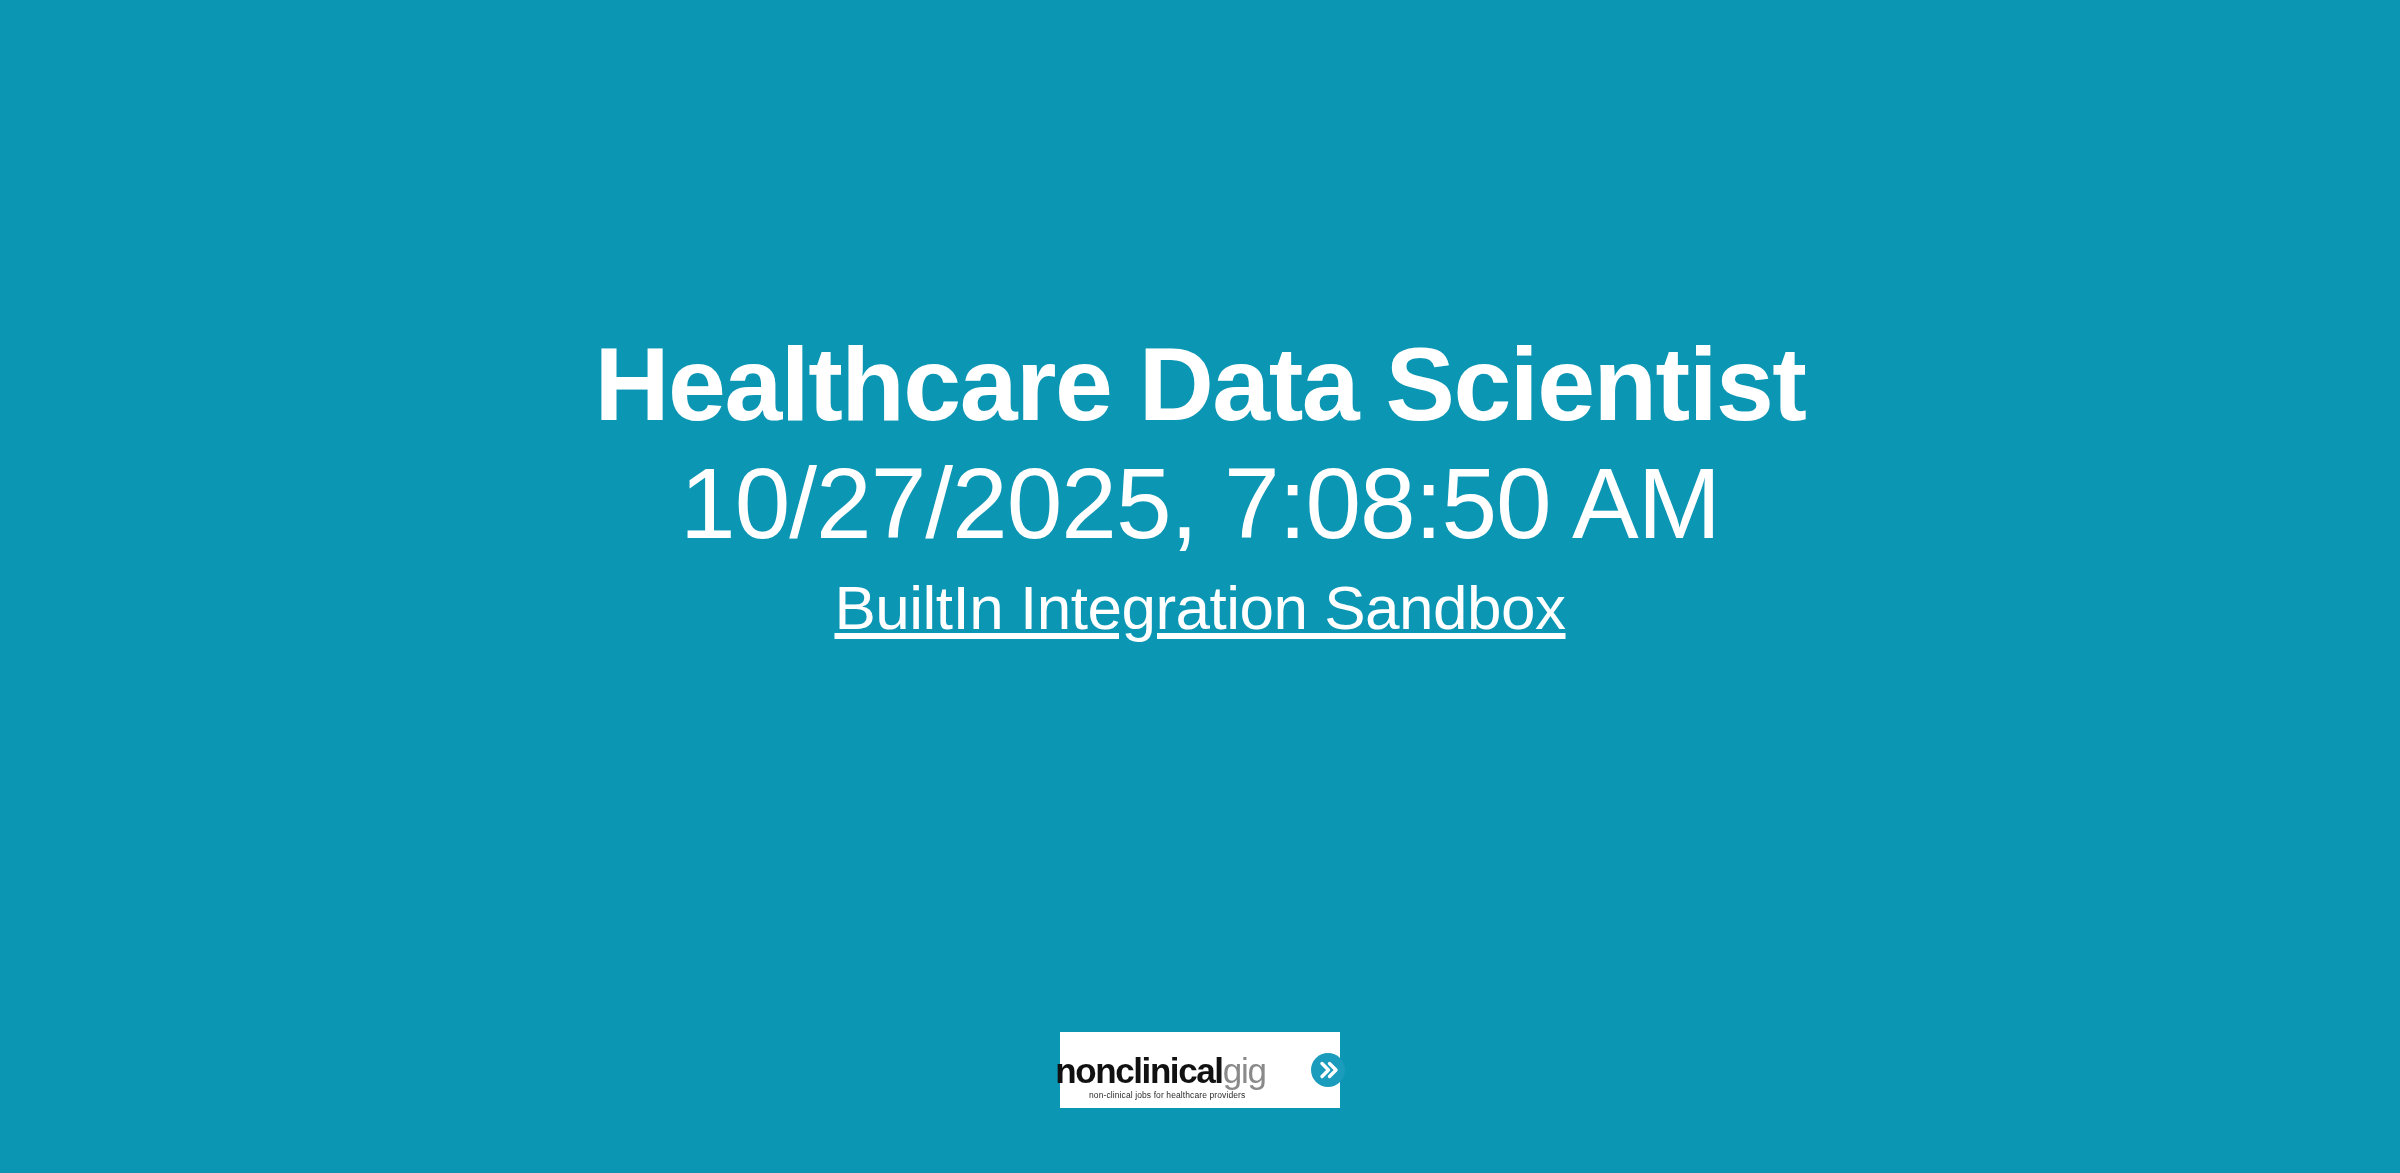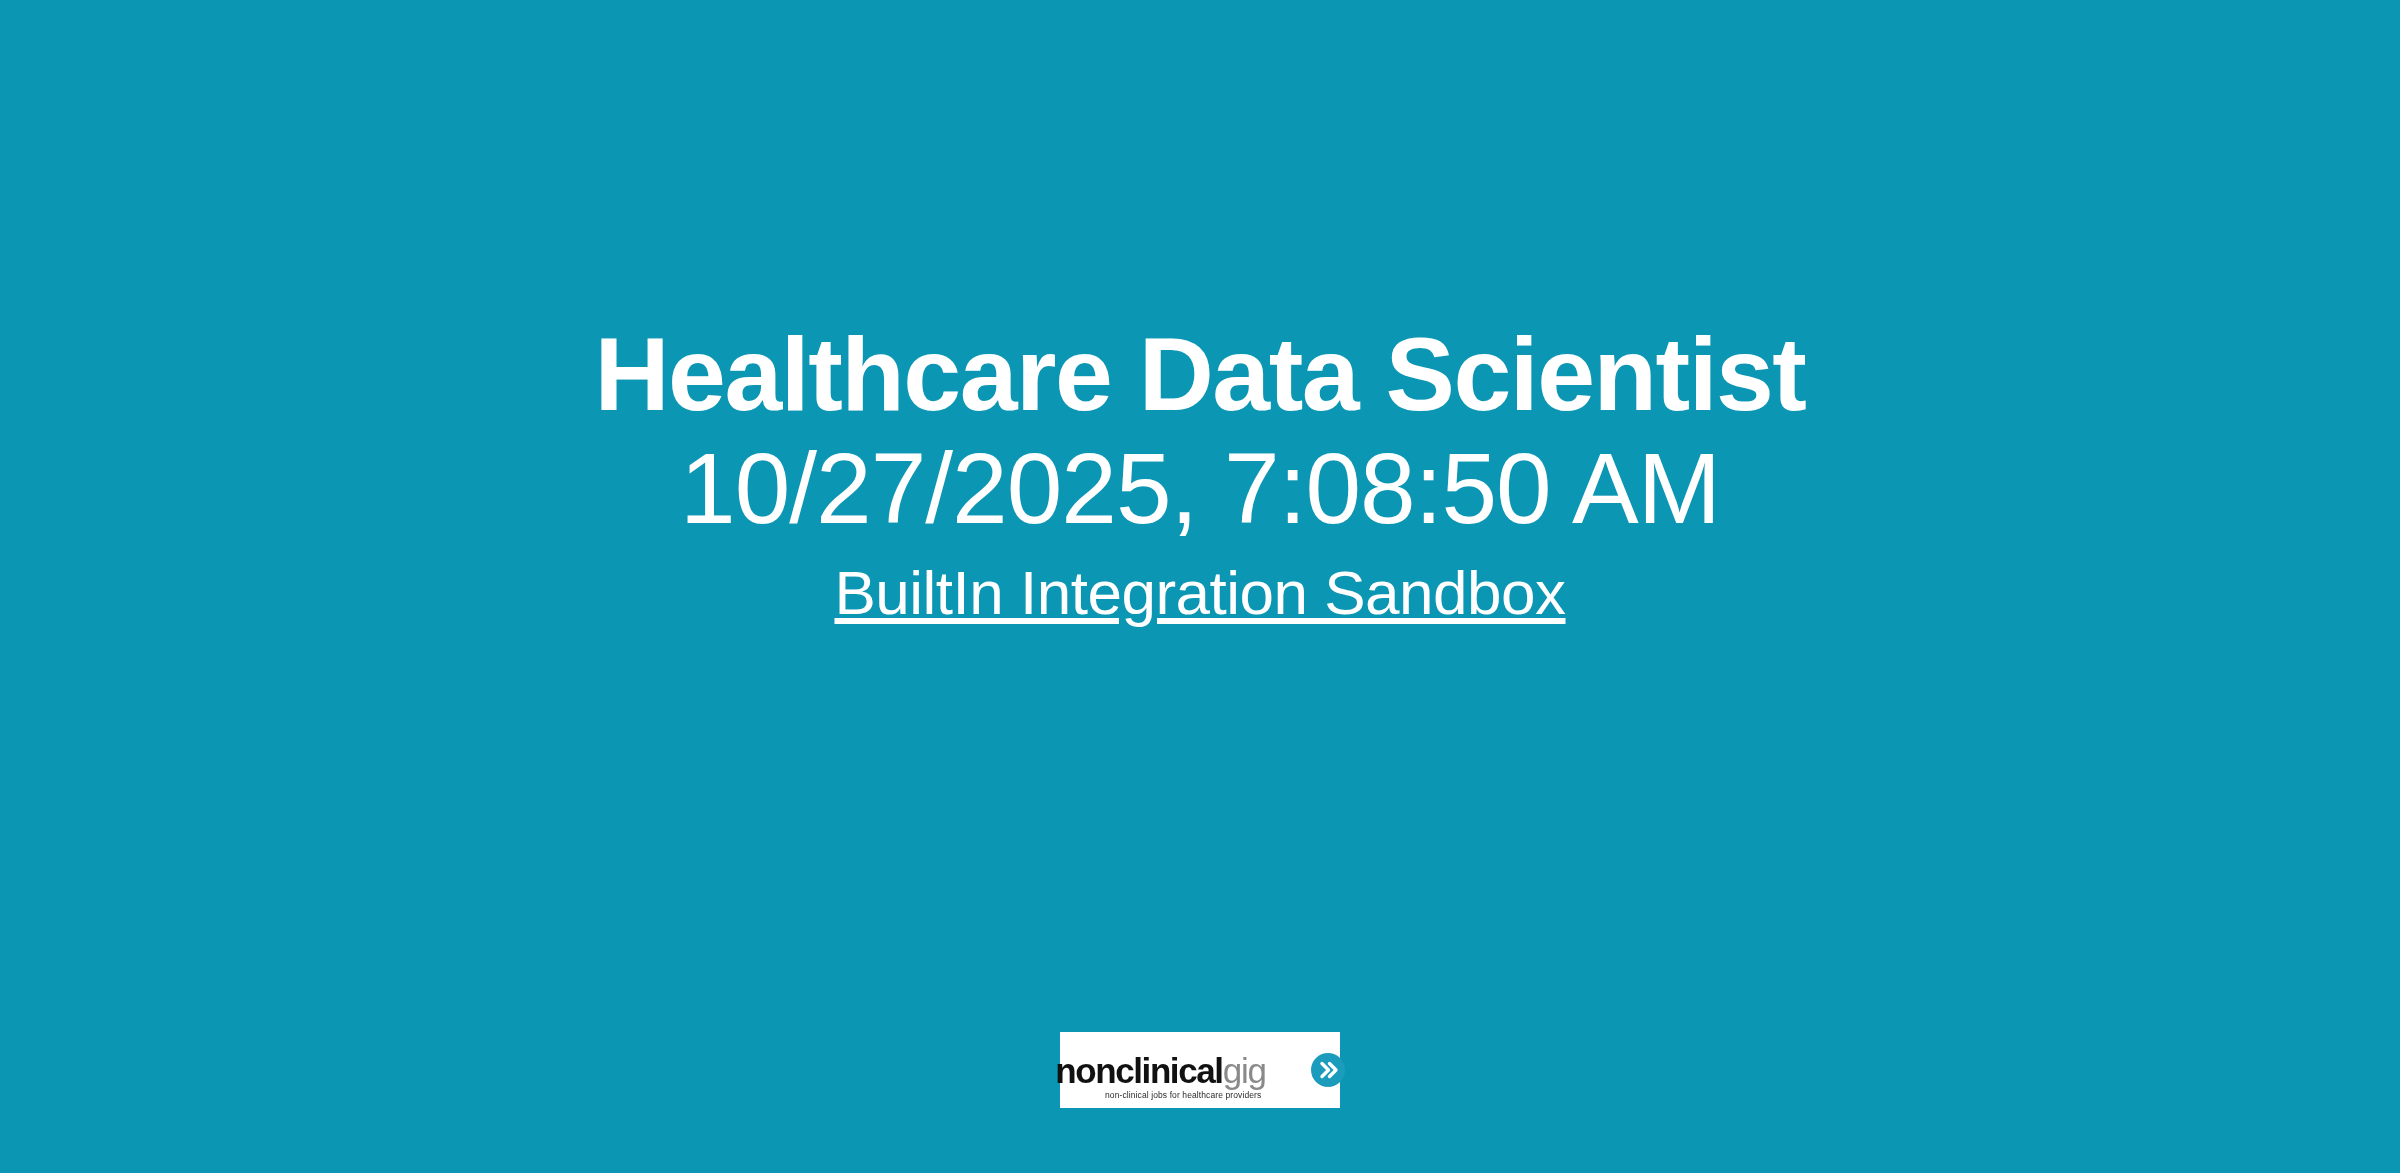--- a/index.html
+++ b/index.html
@@ -30,21 +30,21 @@
     left: 0;
     right: 0;
     top: 318px;
     text-align: center;
     padding: 0 120px;
     box-sizing: border-box;
   }
 
   .job-title {
     display: block;
-    margin: 1px;
+    margin: 11px;
     color: #ffffff;
     font-family: "Liberation Sans", sans-serif;
     font-size: 104px;
     line-height: 1.06;
     font-weight: 700;
     letter-spacing: -1.5px;
     white-space: nowrap;
   }
 
   .timestamp {
@@ -115,21 +115,21 @@
   .logo-word-light {
     font-family: Liberation Sans, sans-serif;
     font-size: 35px;
     font-weight: 400;
     color: #8a8a8a;
     letter-spacing: -1.2px;
   }
 
   .logo-tagline {
     position: absolute;
-    left: 32px;
+    left: 16px;
     bottom: -7px;
     font-family: "Liberation Sans", sans-serif;
     font-size: 8.5px;
     font-weight: 400;
     color: #2b2b2b;
     letter-spacing: 0.1px;
     white-space: nowrap;
   }
 
   .logo-badge {

